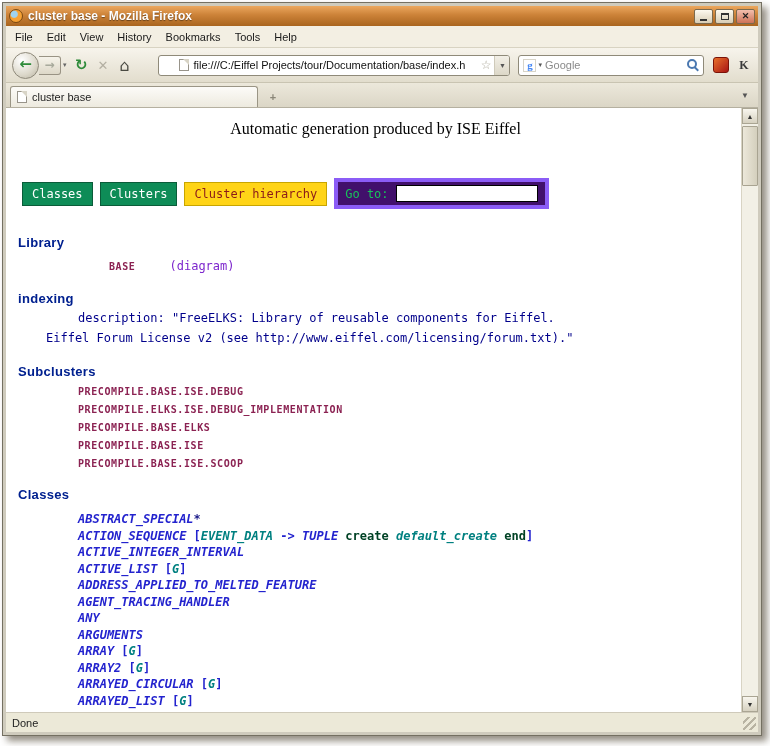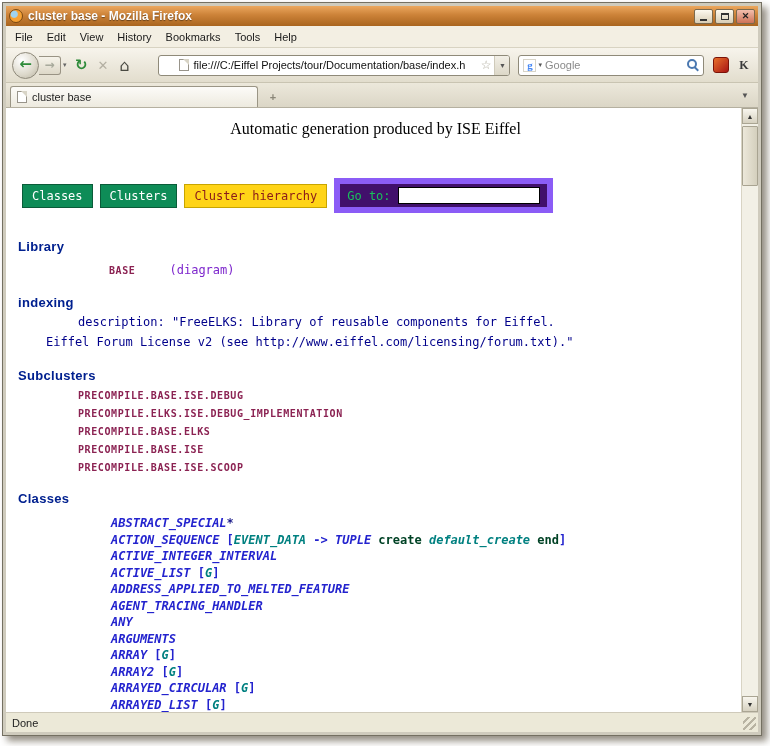--- a/index.html
+++ b/index.html
@@ -118,42 +118,42 @@
     background:repeating-linear-gradient(-45deg, transparent 0 3px, #b8b3a2 3px 5px); }
 
   
   .banner{ font-family:"Liberation Serif", serif; font-size:16px; color:#000;
     text-align:center; margin-top:6px; }
   .btnrow{ margin:40px 0 0 6px; display:flex; align-items:center; }
   .docbtn{ font:12px "DejaVu Sans Mono", monospace; padding:4px 9px; margin-right:7px;
     border:1px solid #333; cursor:default; }
   .docbtn.green{ background:#0E8C57; color:#fff; border-color:#0a5c39; }
   .docbtn.yellow{ background:#FFD417; color:#8B1A1A; border-color:#c8a500; }
-  .gotobox{ background:#41106B; border:6px solid #8b5cf6; padding:3px 7px;
+  .gotobox{ background:#41106B; border:4px solid #8b5cf6; padding:3px 7px;
     display:flex; align-items:center; }
   .goto-label{ color:#19c05a; font:12px "DejaVu Sans Mono", monospace; margin-right:7px; }
   .goto-input{ width:142px; height:17px; border:1px solid #000; background:#fff;
     font:12px "DejaVu Sans Mono", monospace; outline:none; }
 
   .sec-heading{ font:bold 13px "Liberation Sans", sans-serif; color:#00208F;
     margin:18px 0 0 2px; letter-spacing:.3px; }
   .sec-heading.first{ margin-top:26px; }
 
   .library-line{ margin:9px 0 0 62px;padding-left:31px; }
   .cluster-name{ font:bold 10px "DejaVu Sans Mono", monospace; color:#8B2252; letter-spacing:.6px; }
   .diagram-link{ font:12px "DejaVu Sans Mono", monospace; color:#7D26CD; margin-left:34px; }
 
   .desc-line{ color:#00008B; line-height:16px; margin-top:4px; white-space:pre; }
   .desc-line.d0{ margin-left:62px; }
   .desc-line.d1{ margin-left:30px; }
 
   .subcluster{ font:bold 10px "DejaVu Sans Mono", monospace; color:#8B2252;
     letter-spacing:.6px; margin:7px 0 0 62px; }
 
-  .class-line{ margin:0 0 0 95px; line-height:16.5px; white-space:pre;
+  .class-line{ margin:0 0 0 62px; line-height:16.5px; white-space:pre;
     font-size:12px; }
   .class-line.firstline{ margin-top:9px; }
   .seg-link{ color:#2323CE; font-style:italic; font-weight:bold; }
   .seg-gen{ color:#008080; font-style:italic; font-weight:bold; }
   .seg-kw{ color:#004225; font-weight:bold; }
   .seg-pln{ color:#2323CE; font-weight:bold; }
   .seg-mark{ color:#1b1b8a; font-weight:bold; }
 </style>
 </head>
 <body>

